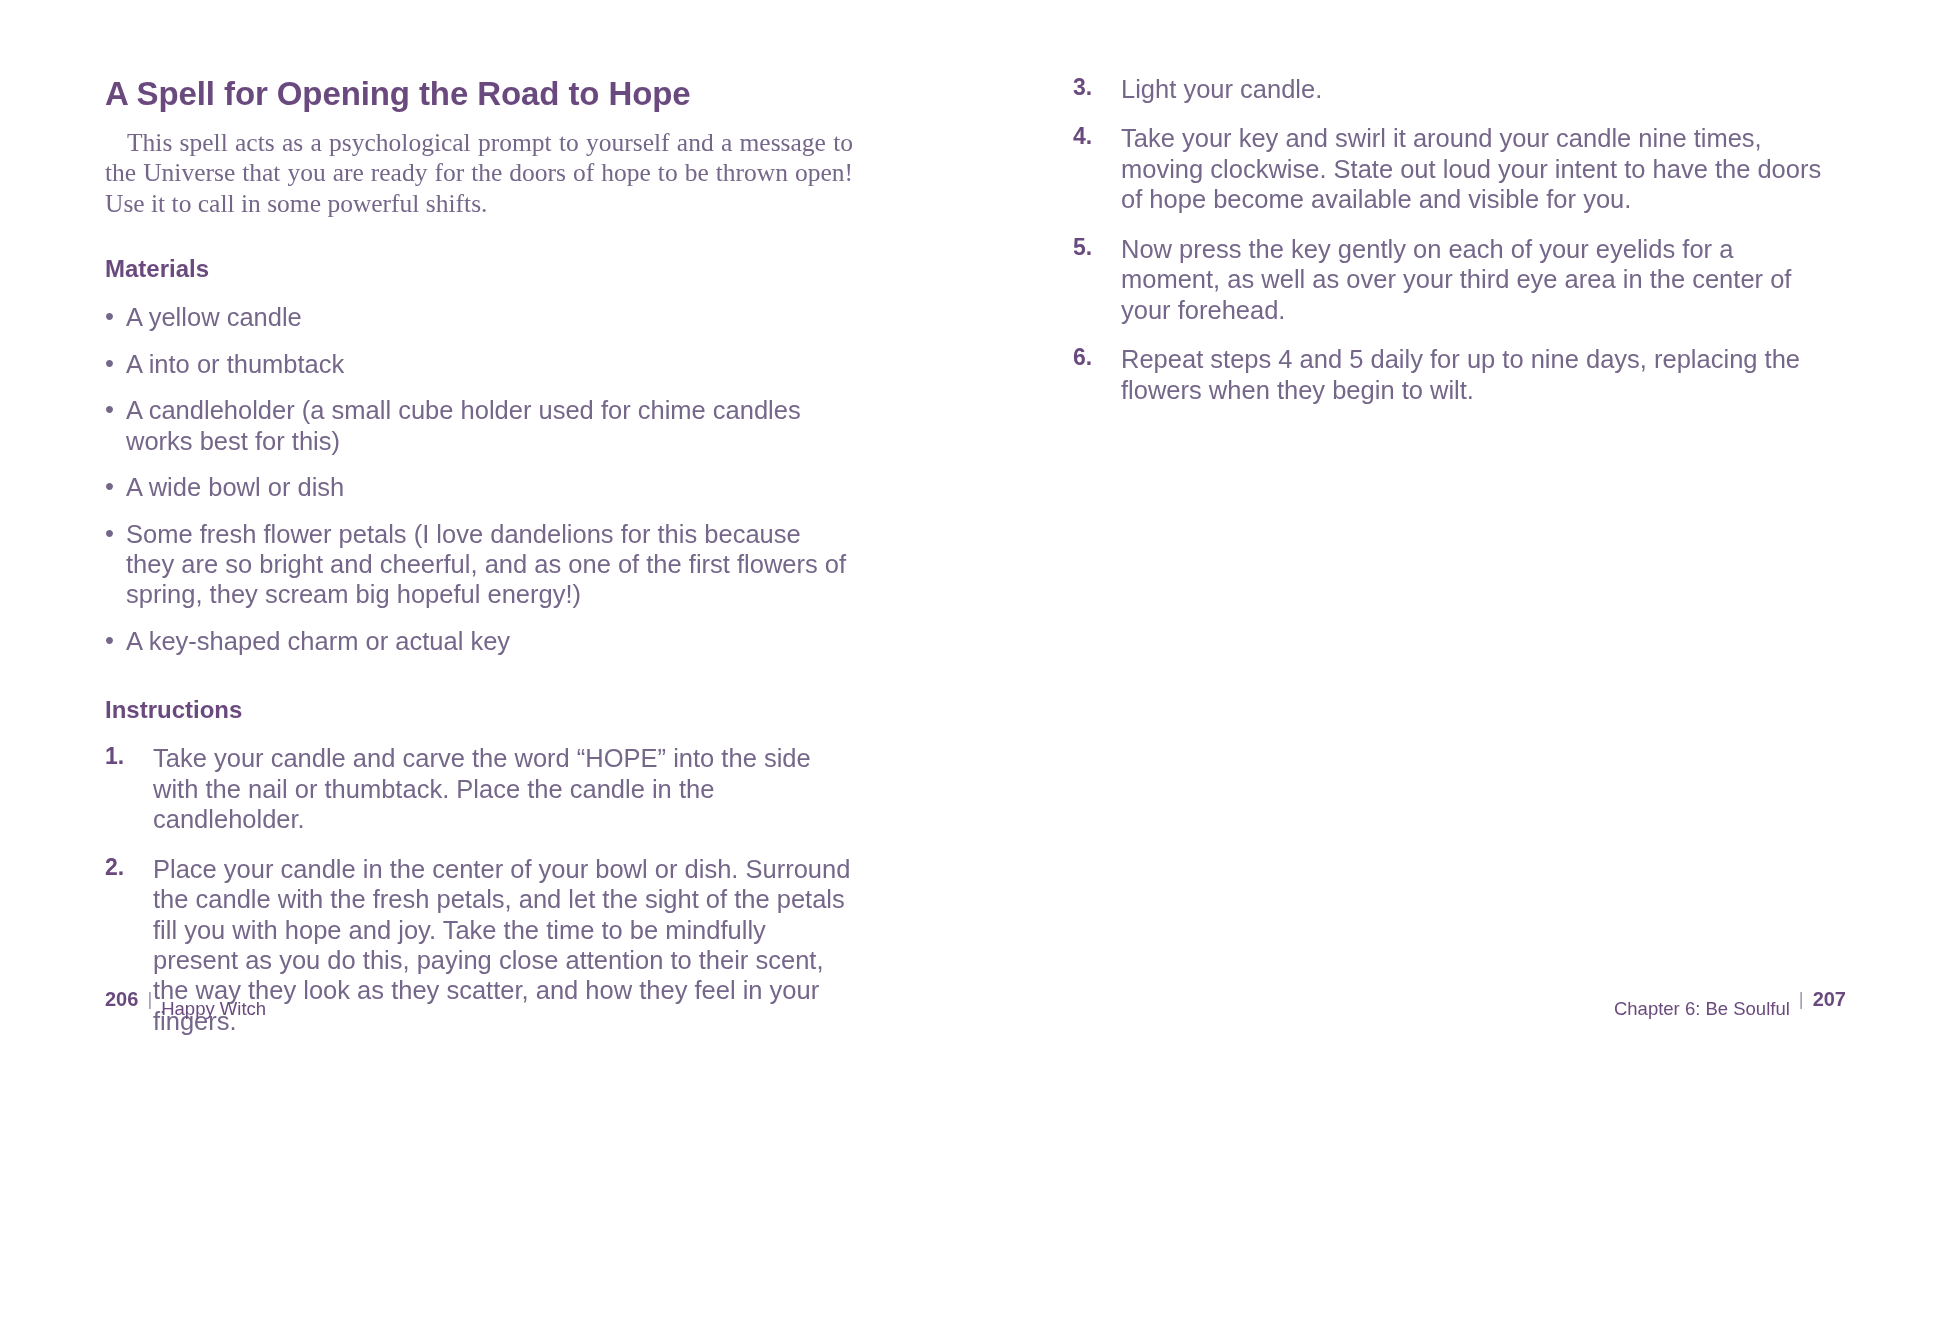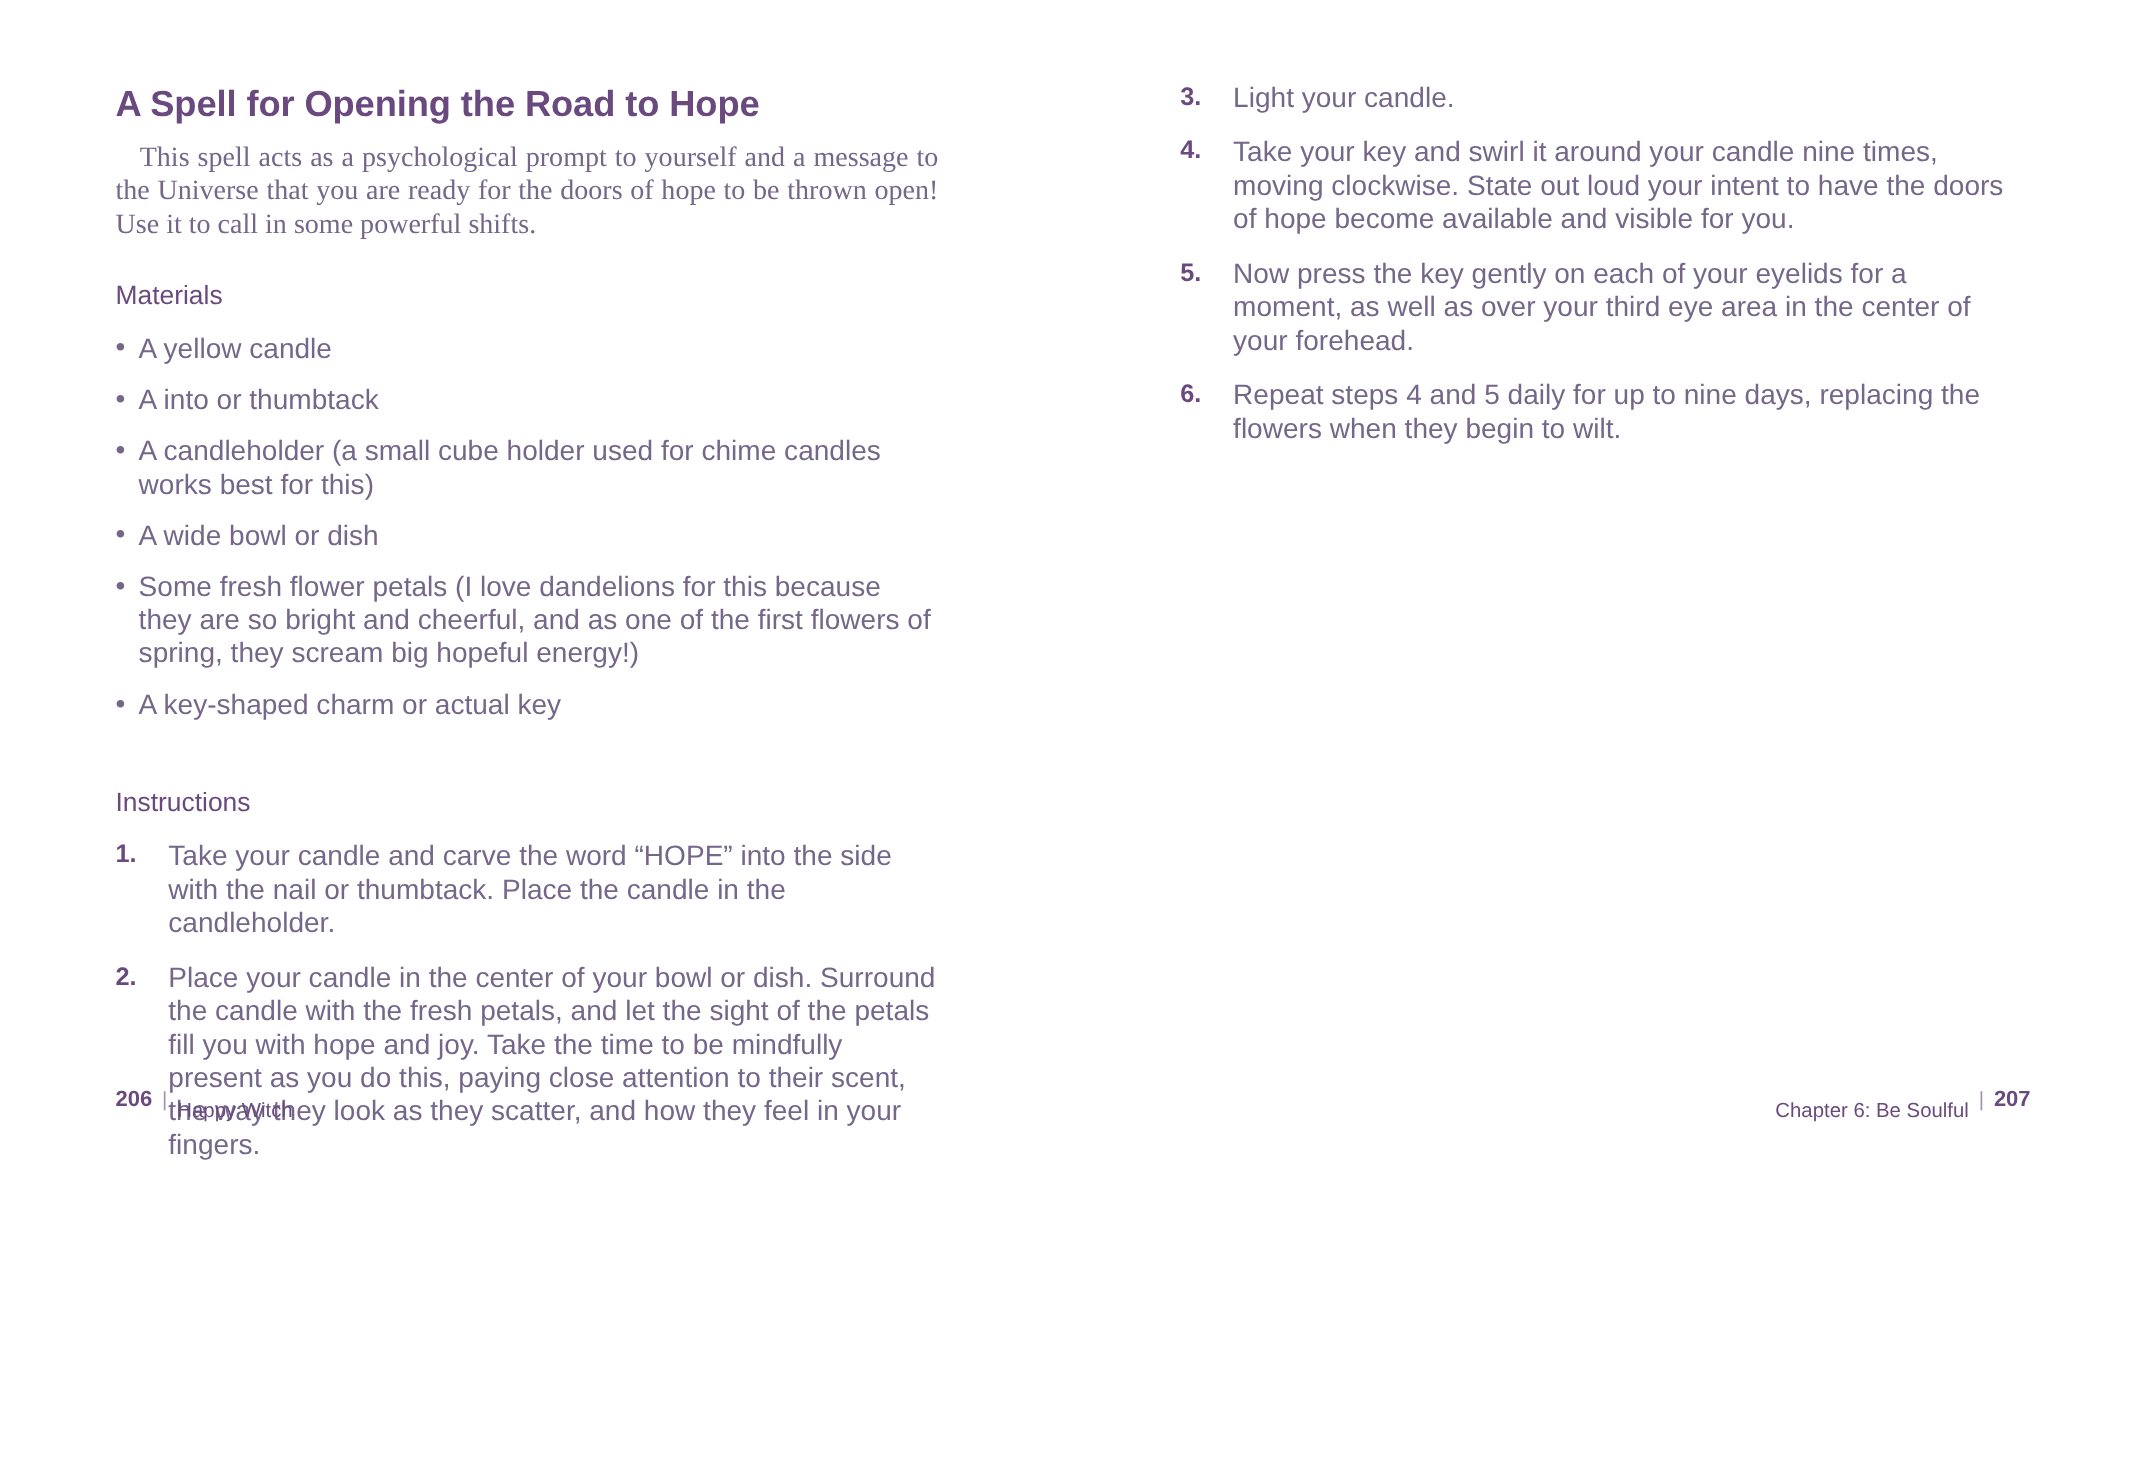--- a/index.html
+++ b/index.html
@@ -48,26 +48,26 @@
     color: #75678a;
     margin: 0;
     text-align: justify;
     text-indent: 22px;
     font-weight: 300;
     font-family: Liberation Serif, serif;
   }
 
   .section-heading {
     font-size: 24px;
-    font-weight: normal;
+    font-weight: bold;
     color: #6a4a7e;
     margin: 36px 0 18px 0;
     line-height: 1.2;
   }
-  .section-heading.instructions { margin-top: 60px; }
+  .section-heading.instructions { margin-top: 40px; }
 
   ul.materials {
     list-style: none;
     margin: 0;
     padding: 0;
   }
   ul.materials li {
     position: relative;
     font-size: 25.5px;
     line-height: 1.195;

